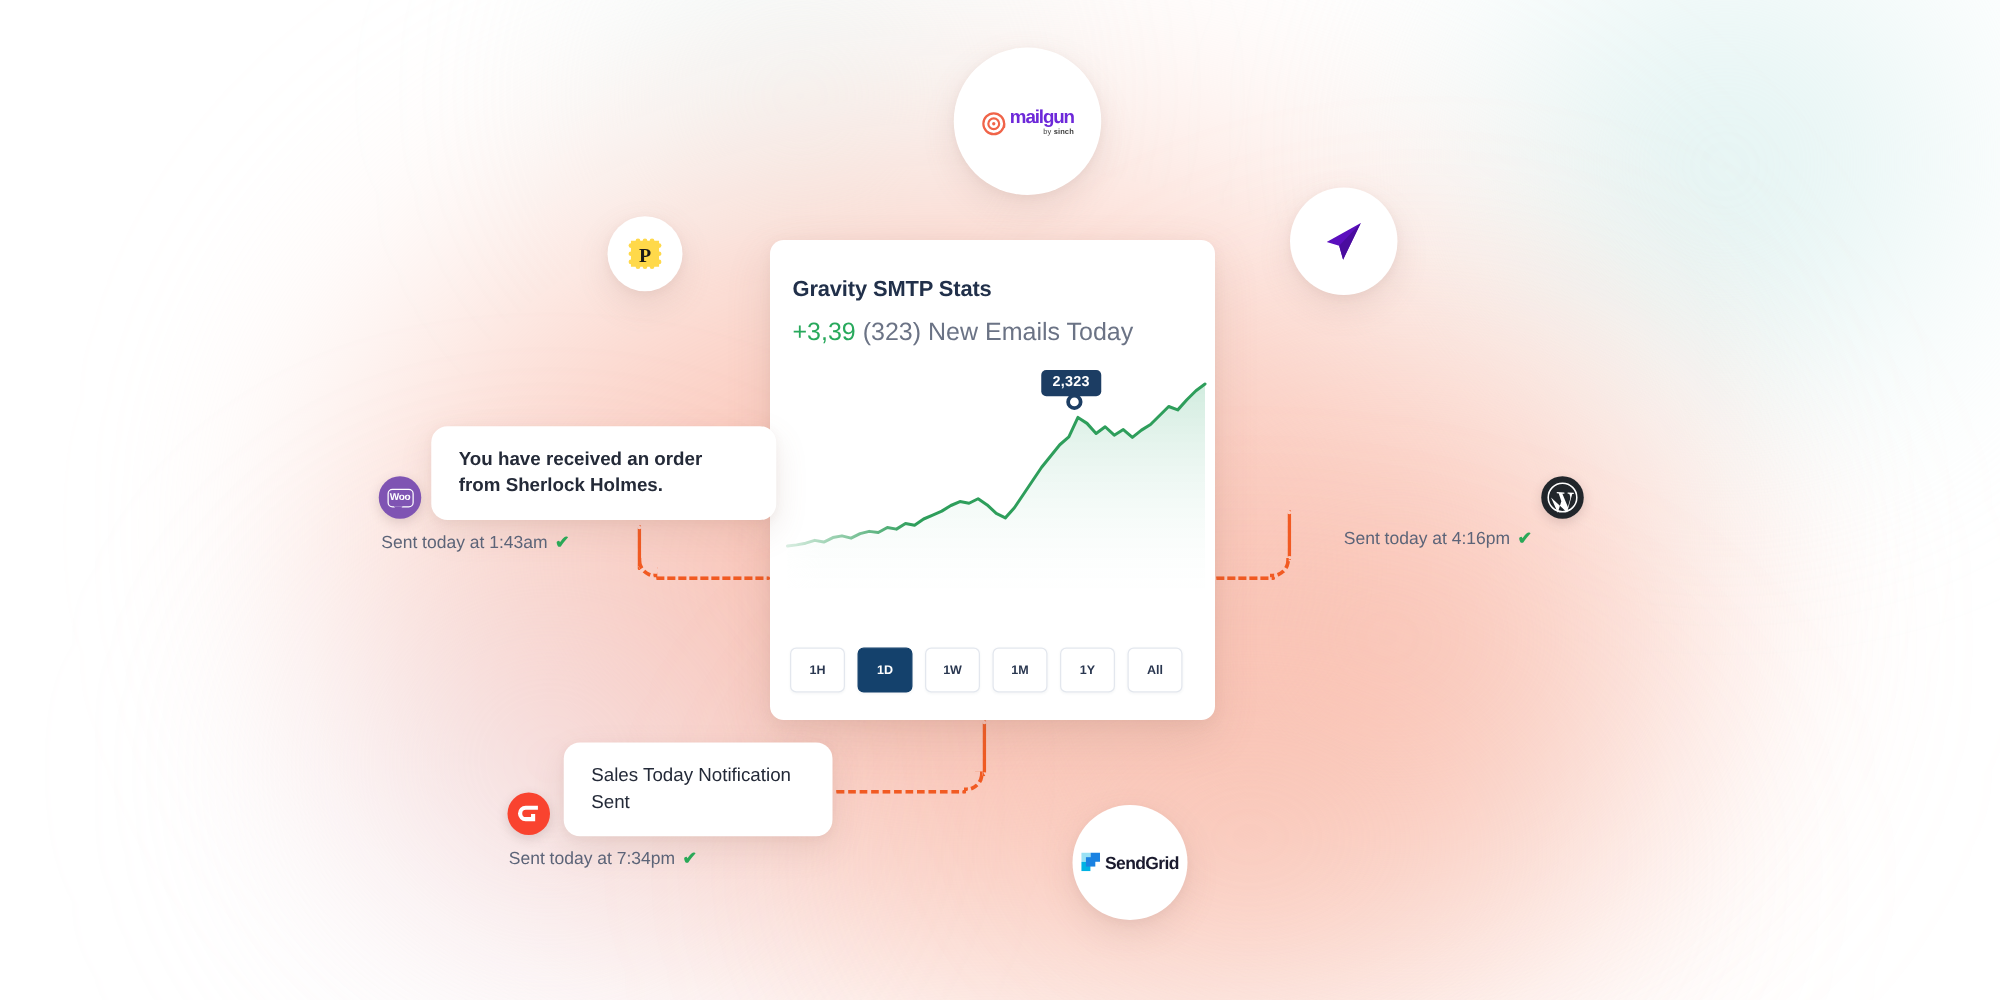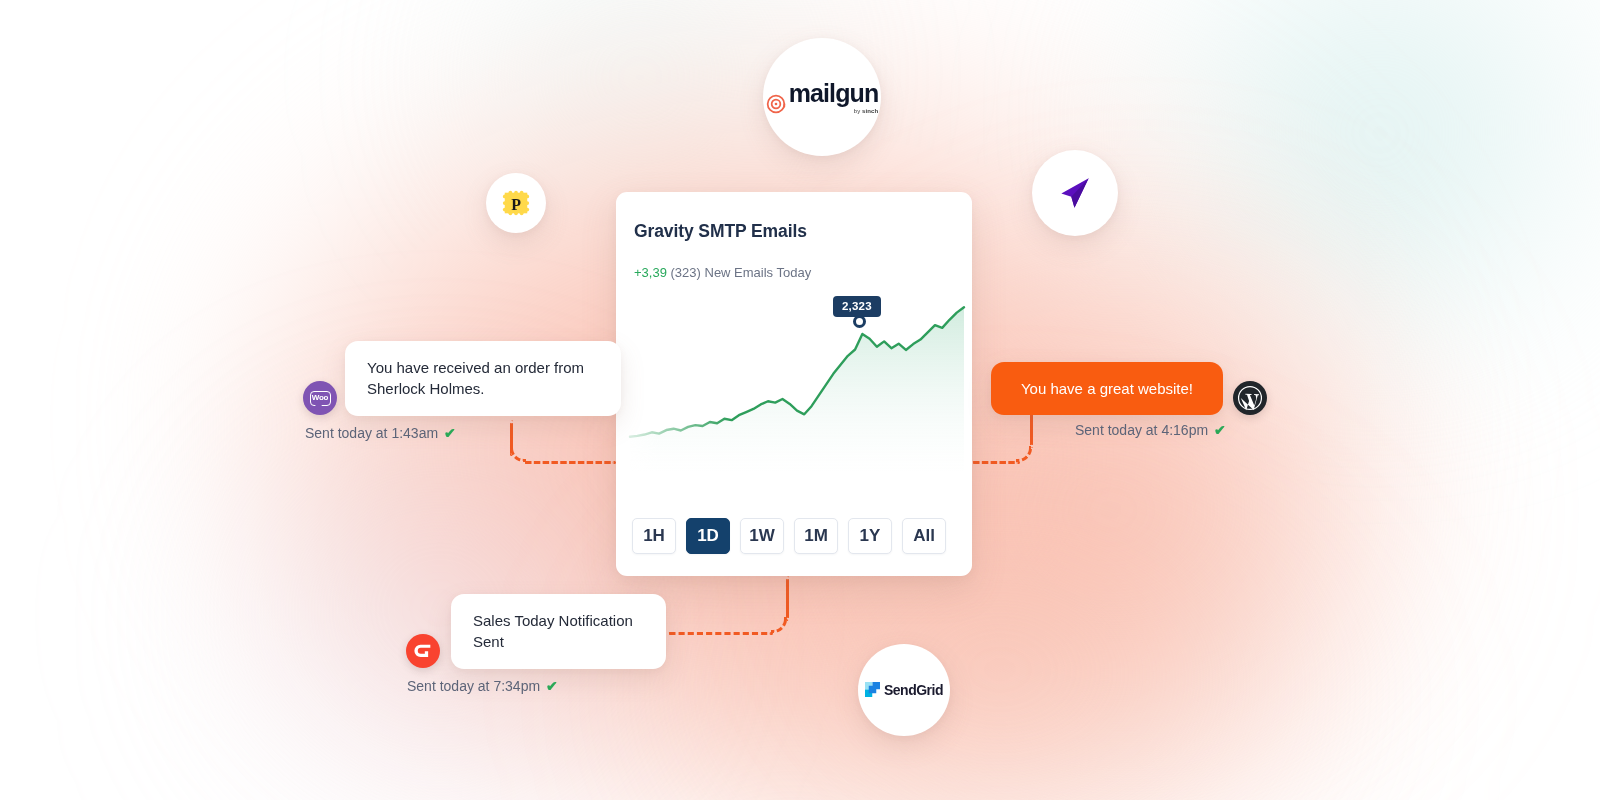--- a/index.html
+++ b/index.html
@@ -83,21 +83,21 @@
                 0 3px 10px rgba(150,110,100,0.08);
     overflow: hidden;
   }
   .card-title {
     position: absolute; left: 18px; top: 29px;
     font-size: 17.5px; font-weight: 700; color: #21304A;
     letter-spacing: -0.1px;
   }
   .card-sub {
     position: absolute; left: 18px; top: 63px;
-    font-size: 13px; color: #6B7385; font-weight: 400; margin-top: 10px;
+    font-size: 20px; color: #6B7385; font-weight: 400;
   }
   .card-sub .pos { color: #28A95C; font-weight: 500; }
 
   
   .chart-wrap {
     position: absolute; left: 0; top: 100px;
     width: 356px; height: 180px;
   }
   .chart-wrap svg { display: block; width: 356px; height: 180px; }
   .tooltip-badge {
@@ -117,21 +117,21 @@
   
   .range-row {
     position: absolute; left: 16px; bottom: 22px;
     display: flex; gap: 10px;
   }
   .range-btn {
     width: 44px; height: 36px;
     display: flex; align-items: center; justify-content: center;
     border: 1px solid #E3E7EE; border-radius: 5px;
     background: #fff; color: #2A3750;
-    font-size: 17px; font-weight: 700;
+    font-size: 10px; font-weight: 700;
     cursor: pointer;
     box-shadow: 0 1px 2px rgba(60,70,95,0.05);
     margin-top: 48px;
   }
   .range-btn.active {
     background: #14416C; border-color: #14416C; color: #fff;
   }
 
   
   .circle {
@@ -143,21 +143,21 @@
   }
   #circle-mailgun { left: 763px; top: 38px; width: 118px; height: 118px; }
   #circle-postmark { left: 486px; top: 173px; width: 60px; height: 60px; }
   #circle-sendlayer { left: 1032px; top: 150px; width: 86px; height: 86px; }
   #circle-sendgrid { left: 858px; top: 644px; width: 92px; height: 92px; }
 
   
   .mailgun-logo { display: flex; align-items: flex-end; gap: 3px; }
   .mg-words { display: flex; flex-direction: column; align-items: flex-end; }
   .mg-name {
-    font-size: 25px; font-weight: 700; color: #0f172a;
+    font-size: 15px; font-weight: 700; color: #6d28d9;
     letter-spacing: -0.9px; line-height: 1;
   }
   .mg-by { font-size: 6px; color: #3a3a3a; letter-spacing: 0.1px; margin-top: 2px; }
   .mg-by b { font-weight: 700; }
 
   
   .sendgrid-logo { display: flex; gap: 4px; }
   .sg-name {
     font-size: 14px; font-weight: 700; color: #1A1A2E;
     letter-spacing: -0.5px;
@@ -171,21 +171,21 @@
     box-shadow: 0 10px 26px rgba(150,110,100,0.14),
                 0 2px 7px rgba(150,110,100,0.07);
     padding: 16px 22px;
     color: #242A38;
     font-size: 15px;
     line-height: 1.42;
   }
   .bubble.accent {
     background: #F95C10; color: #fff; font-weight: 500;
   }
-  #bubble-woo { left: 345px; top: 341px; width: 276px; }
+  #bubble-woo { left: 345px; top: 341px; width: 276px; font-weight: bold; }
   #bubble-wp  { left: 991px; top: 362px; width: 232px;
                 padding: 16px 20px; text-align: center; }
   #bubble-gf  { left: 451px; top: 594px; width: 215px; }
 
   .sent-label {
     position: absolute;
     font-size: 14px; color: #5C6478;
     display: flex; align-items: center; gap: 6px;
     white-space: nowrap;
   }
@@ -311,21 +311,21 @@
         <rect x="8" y="0" width="8" height="8" fill="#1A82E2"></rect>
         <rect x="0" y="8" width="8" height="8" fill="#00B2E3"></rect>
         <rect x="8" y="8" width="8" height="8" fill="#ffffff"></rect>
         <rect x="4" y="4" width="8" height="8" fill="#1A82E2"></rect>
       </svg>
       <span class="sg-name">SendGrid</span>
     </div>
   </div>
 
   <div id="stats-card">
-    <div class="card-title">Gravity SMTP Emails</div>
+    <div class="card-title">Gravity SMTP Stats</div>
     <div class="card-sub">
       <span class="pos">+3,39</span>
       <span>(323) New Emails Today</span>
     </div>
 
     <div class="chart-wrap">
       <svg viewBox="0 0 356 180" preserveAspectRatio="none">
         <defs>
           <linearGradient id="areaFill" x1="0" y1="0" x2="0" y2="1">
             <stop offset="0%" stop-color="#CFEBDD" stop-opacity="0.95"></stop>
@@ -370,21 +370,20 @@
   <div class="avatar" id="avatar-woo">
     <div class="woo-mark">
         <span>Woo</span>
       </div>
   </div>
   <div class="sent-label" id="sent-woo">
     <span>Sent today at 1:43am</span>
     <span class="check">✔</span>
   </div>
 
-  <div class="bubble accent" id="bubble-wp">You have a great website!</div>
   <div class="avatar" id="avatar-wp">
     <svg width="30" height="30" viewBox="0 0 32 32">
       <circle cx="16" cy="16" r="15" fill="#21262B"></circle>
       <circle cx="16" cy="16" r="12.2" fill="none" stroke="#fff" stroke-width="1.3"></circle>
       <path d="M6.2 16 L12 29 L15 19.2 L12.8 12.6 L11.1 12.45 L11.1 11.4 L17.6 11.7 L17.6 12.7 L15.9 12.85 L20.6 24 L22.4 17.6
                C22.9 15.7 22.3 14.2 21.7 12.9 L20.4 12.75 L20.4 11.7 L25.6 12 L25.6 13 L24.3 13.1 L19.9 28.7" fill="#fff" stroke="none"></path>
     </svg>
   </div>
   <div class="sent-label" id="sent-wp">
     <span>Sent today at 4:16pm</span>

